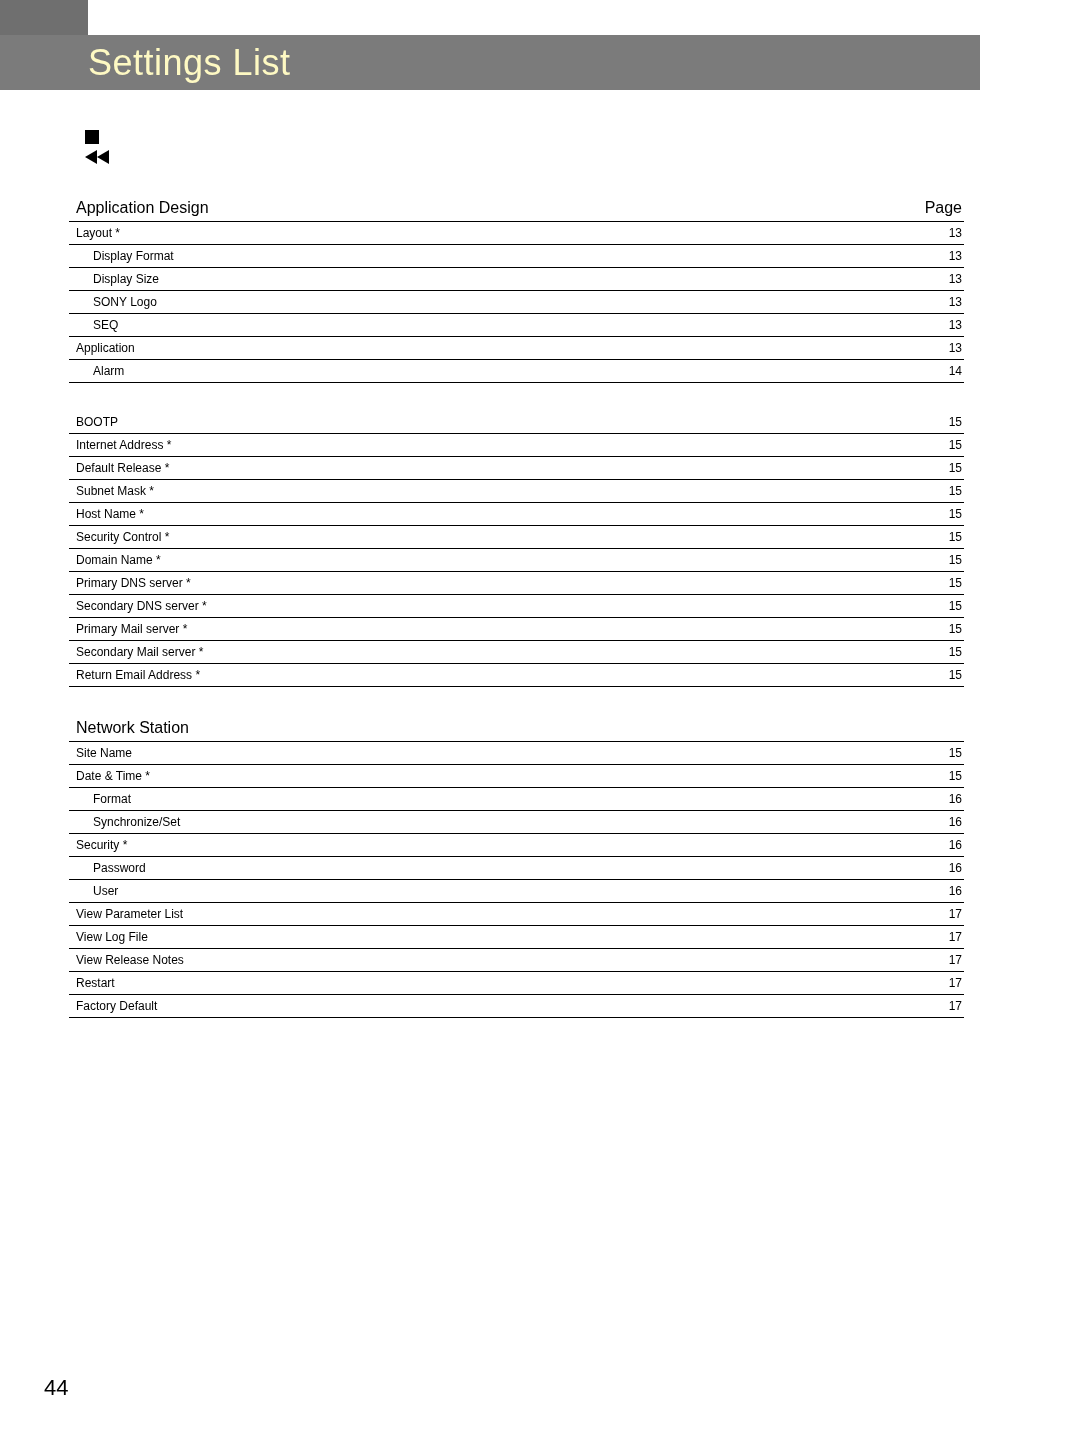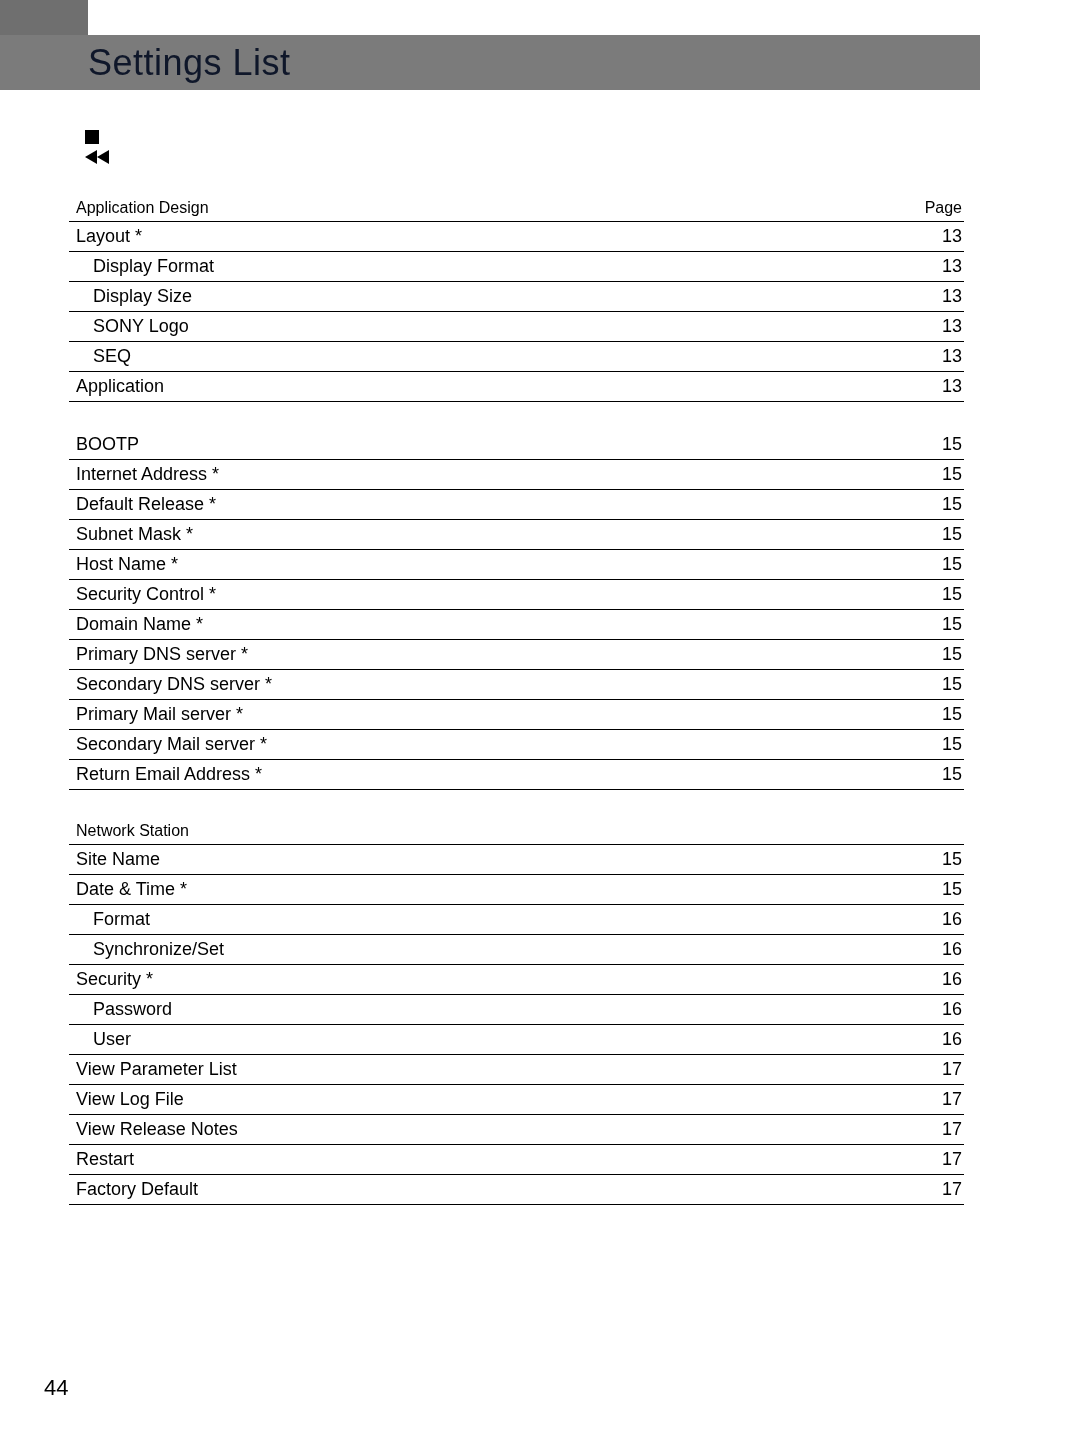--- a/index.html
+++ b/index.html
@@ -3,33 +3,33 @@
 <meta charset="utf-8">
 <style>
   * { box-sizing: border-box; margin: 0; padding: 0; }
   html, body { width: 1080px; height: 1441px; background: #fff; font-family: Arial, Helvetica, sans-serif; color: #000; }
 
   .page { width: 1080px; height: 1441px; position: relative; }
 
   
   .topbar { position: absolute; left: 0; top: 0; width: 88px; height: 90px; background: #6f6f6f; }
   .titlebar { position: absolute; left: 0; top: 35px; width: 980px; height: 55px; background: #7b7b7b; display: flex; align-items: center; }
-  .titlebar .title { color: #0f172a; font-size: 36px; font-weight: 300; margin-left: 88px; letter-spacing: 0.5px; }
+  .titlebar .title { color: #fef9c3; font-size: 36px; font-weight: 300; margin-left: 88px; letter-spacing: 0.5px; }
 
   
   .icons { position: absolute; left: 85px; top: 130px; }
   .sq { width: 14px; height: 14px; background: #000; display: block; }
   .rewind { margin-top: 6px; display: flex; }
   .rewind svg { display: block; }
 
   
   .content { position: absolute; left: 69px; top: 195px; width: 895px; }
   .section { margin-bottom: 28px; }
   .hdr { display: flex; justify-content: space-between; border-bottom: 1px solid #000; padding: 4px 2px 4px 2px; font-size: 16px; }
-  .row { display: flex; justify-content: space-between; border-bottom: 1px solid #000; padding: 4px 2px 4px 2px; font-size: 18px; }
+  .row { display: flex; justify-content: space-between; border-bottom: 1px solid #000; padding: 4px 2px 4px 2px; font-size: 12px; }
   .row .label { }
 
   
   .lvl0 .label { padding-left: 5px; }
   .lvl1 .label { padding-left: 22px; }
 
   .pgnum { text-align: right; min-width: 40px; }
 
   
   .footer { position: absolute; left: 44px; bottom: 40px; font-size: 22px; }
@@ -75,20 +75,24 @@
           <span class="label">SONY Logo</span>
           <span class="pgnum">13</span>
         </div>
         <div class="row lvl1">
           <span class="label">SEQ</span>
           <span class="pgnum">13</span>
         </div>
         <div class="row lvl0">
           <span class="label">Application</span>
           <span class="pgnum">13</span>
+        </div>
+        <div class="row lvl1">
+          <span class="label">Alarm</span>
+          <span class="pgnum">14</span>
         </div>
       </div>
       <div class="section">
         <div class="row lvl0">
           <span class="label">BOOTP</span>
           <span class="pgnum">15</span>
         </div>
         <div class="row lvl0">
           <span class="label">Internet Address *</span>
           <span class="pgnum">15</span>

